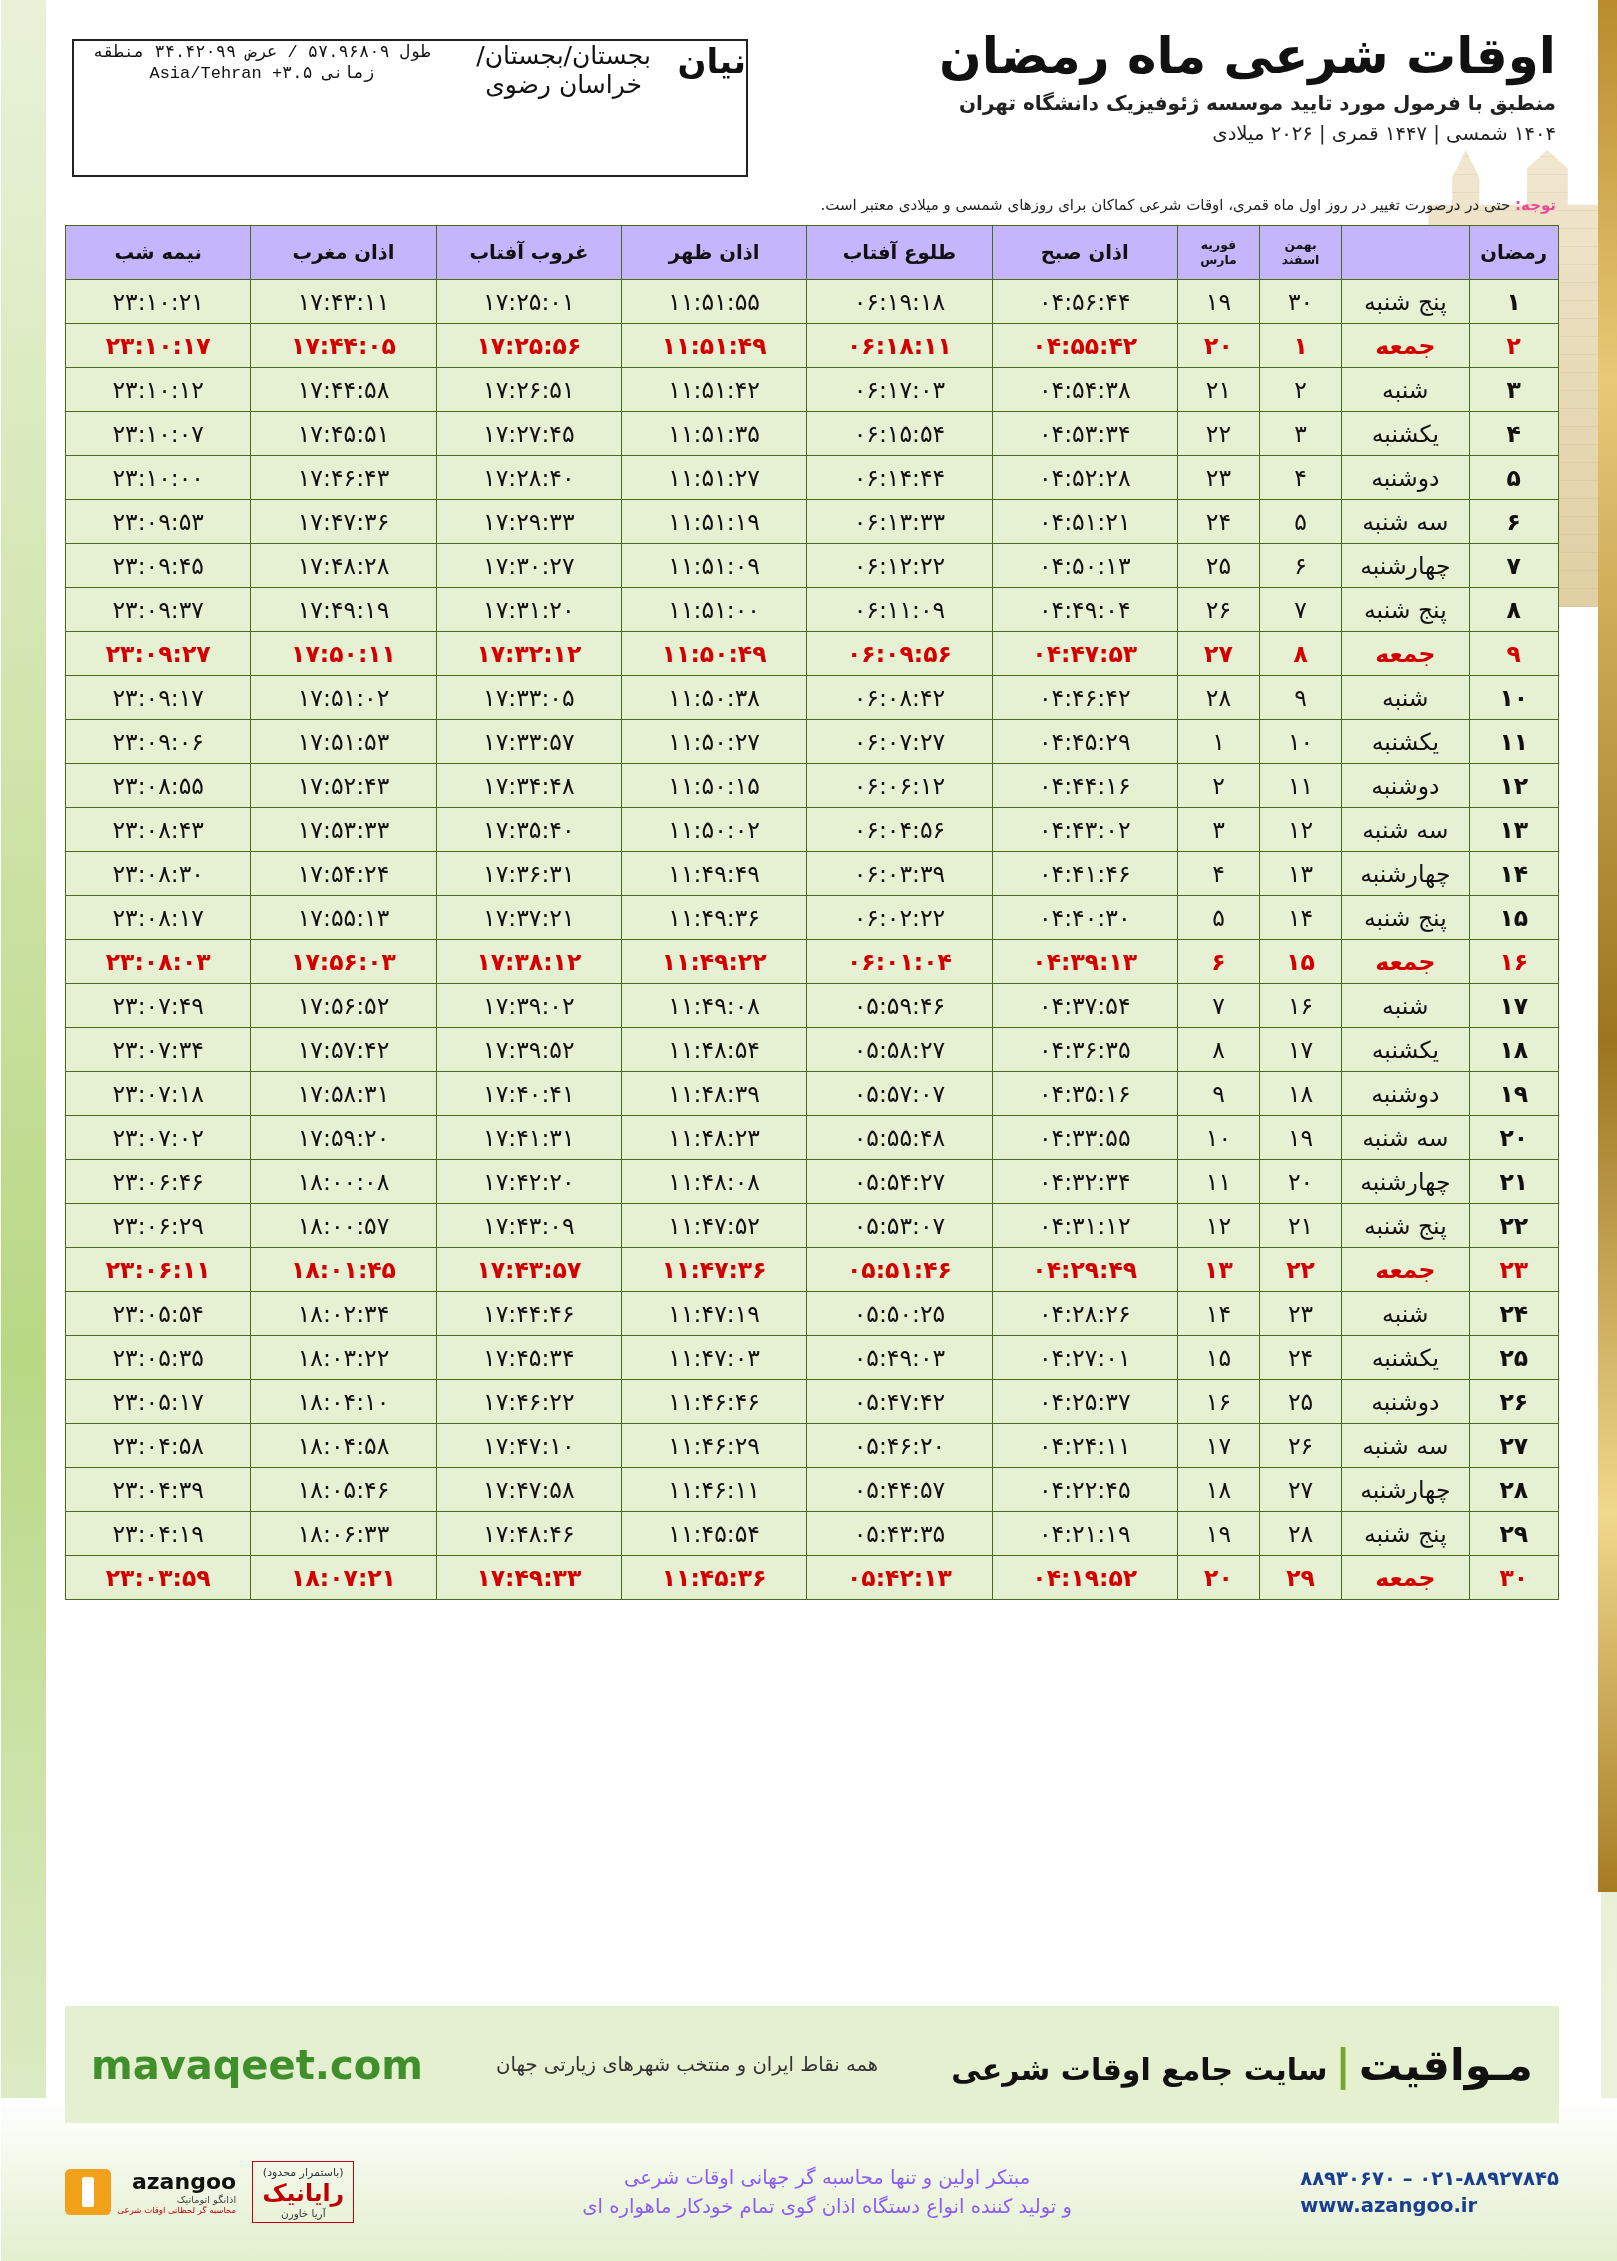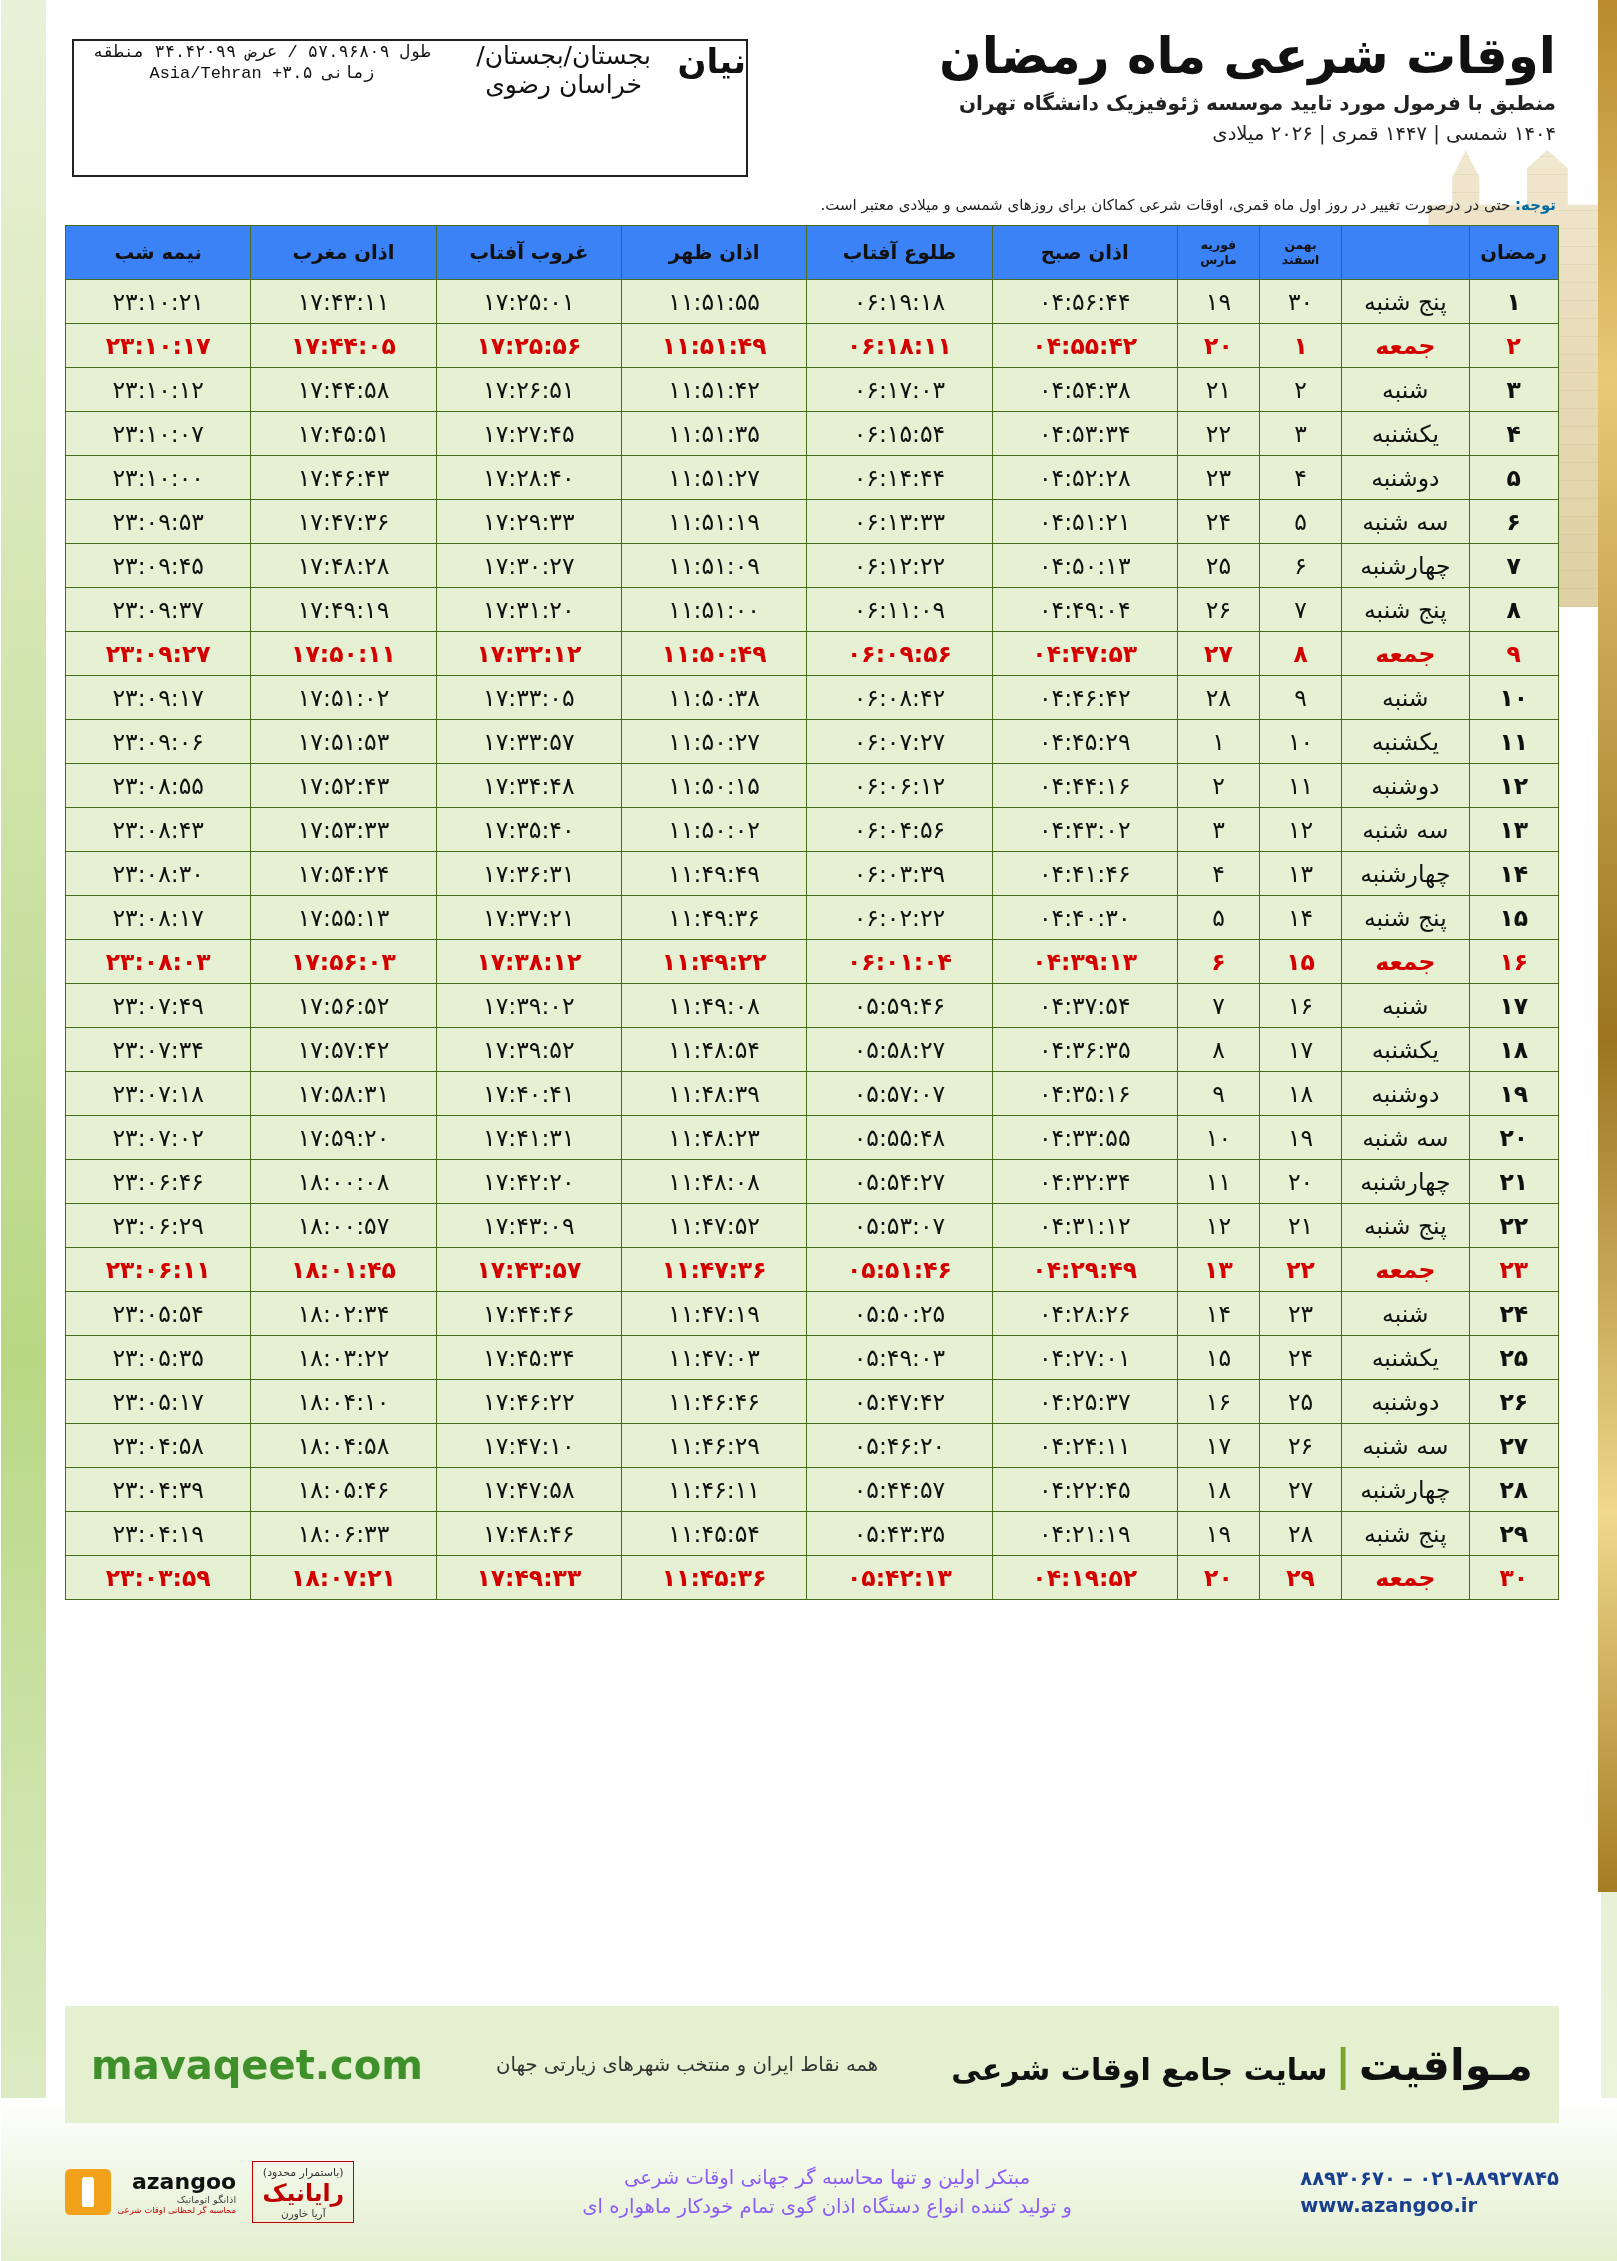--- a/index.html
+++ b/index.html
@@ -60,31 +60,31 @@
   }
   .city-name{font-size:34px;font-weight:bold;color:#111;}
   .city-prov{font-size:25px;color:#111;}
   .city-coord{font-size:17px;color:#111;font-family:Liberation Mono, monospace;}
 
   
   .note{
     position:absolute;right:62px;top:196px;width:1494px;text-align:right;
     font-size:15px;color:#222;
   }
-  .note b{color:#0369a1;}
+  .note b{color:#ec4899;}
 
   
   table.cal{
     position:absolute;left:65px;top:225px;
     width:1494px;border-collapse:collapse;
     table-layout:fixed;
     font-family:"DejaVu Sans","Liberation Sans",sans-serif;
   }
   table.cal th{
-    background:#3b82f6;color:#111;font-size:19.6px;font-weight:bold;
+    background:#c4b5fd;color:#111;font-size:19.6px;font-weight:bold;
     border:1.3px solid #4b6b1c;height:51px;
     text-align:center;
   }
   table.cal th.small{font-size:12.4px;line-height:1.15;}
   table.cal td{
     border:1.3px solid #4b6b1c;
     height:41px;text-align:center;font-size:23.5px;color:#111;
     background:#e6f0d2;
   }
   td.ramadan-no{font-size:25px;font-weight:bold;background:#e6f0d2;}

